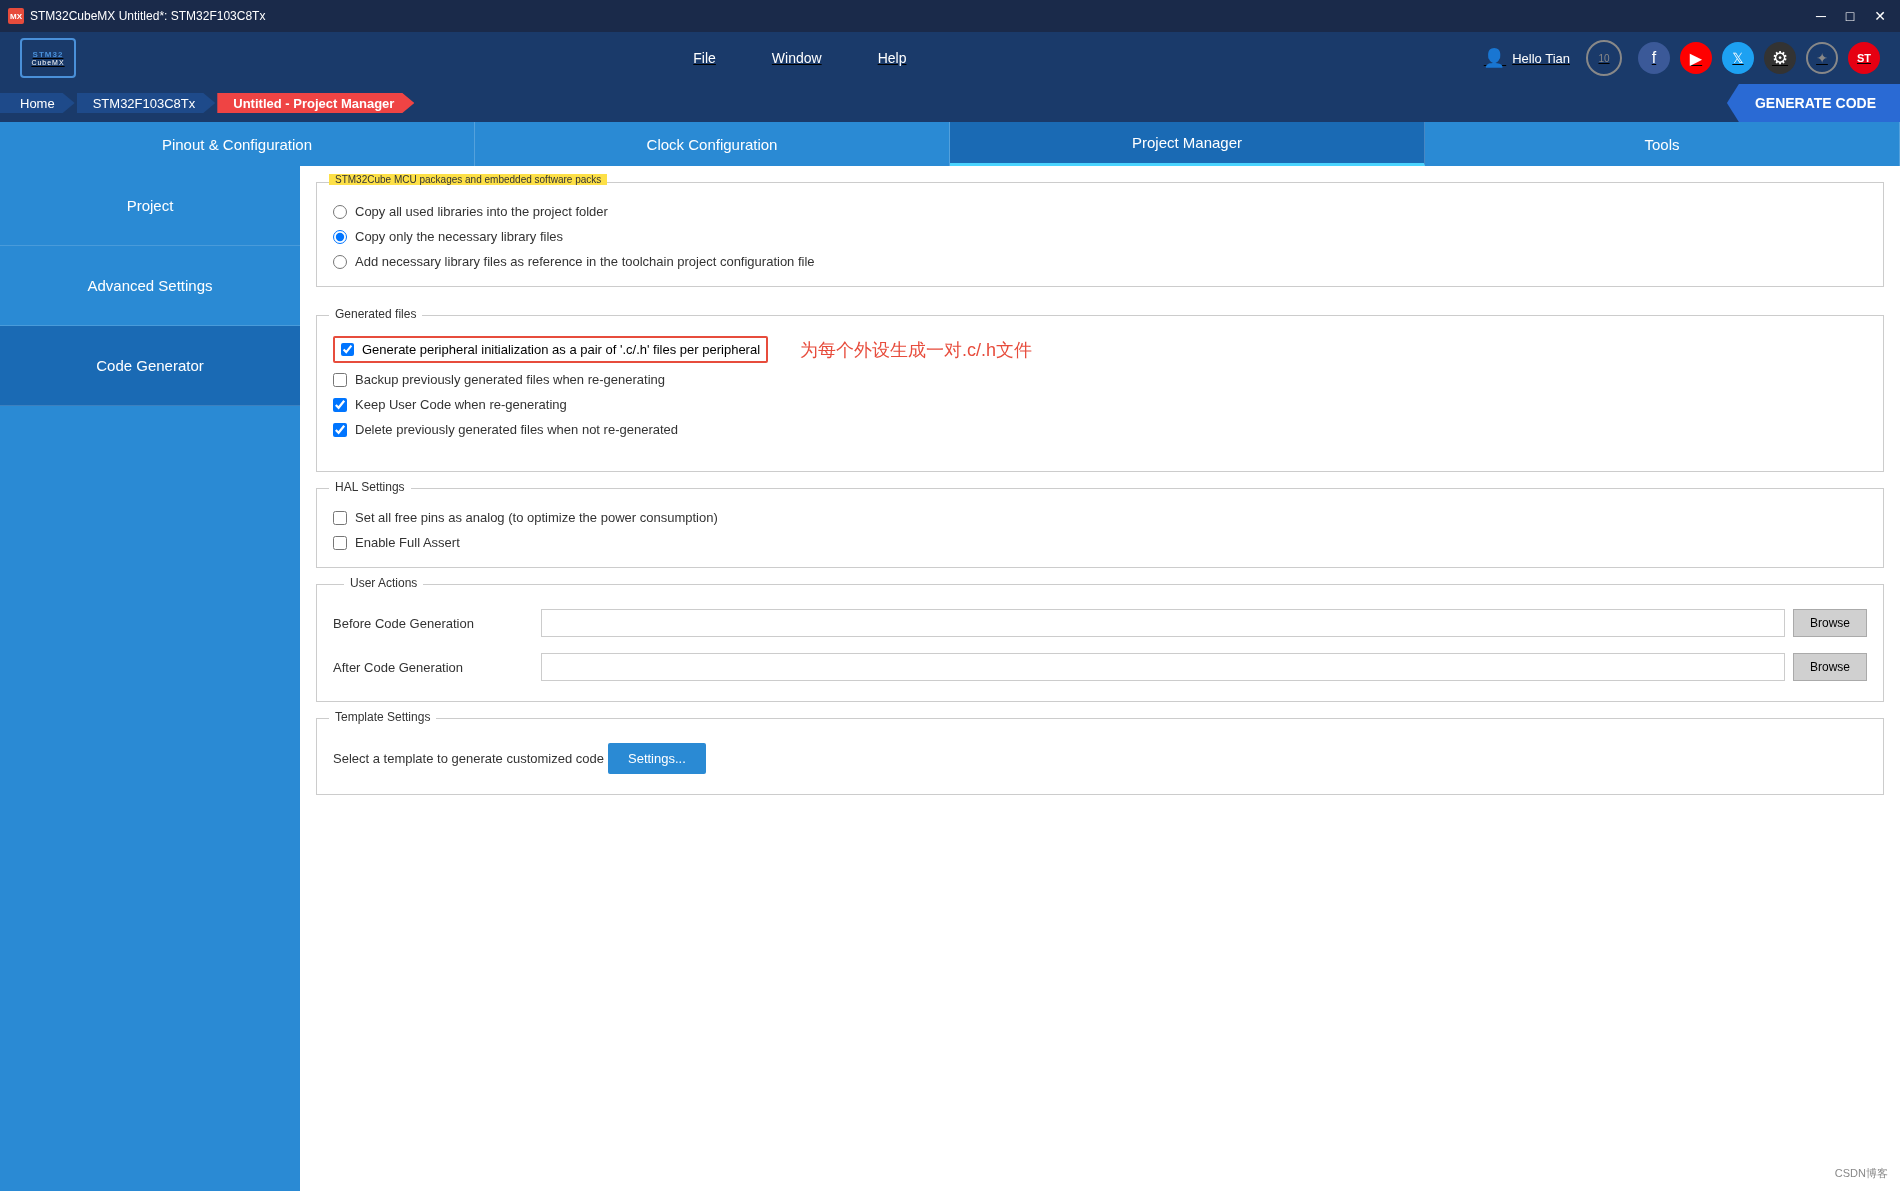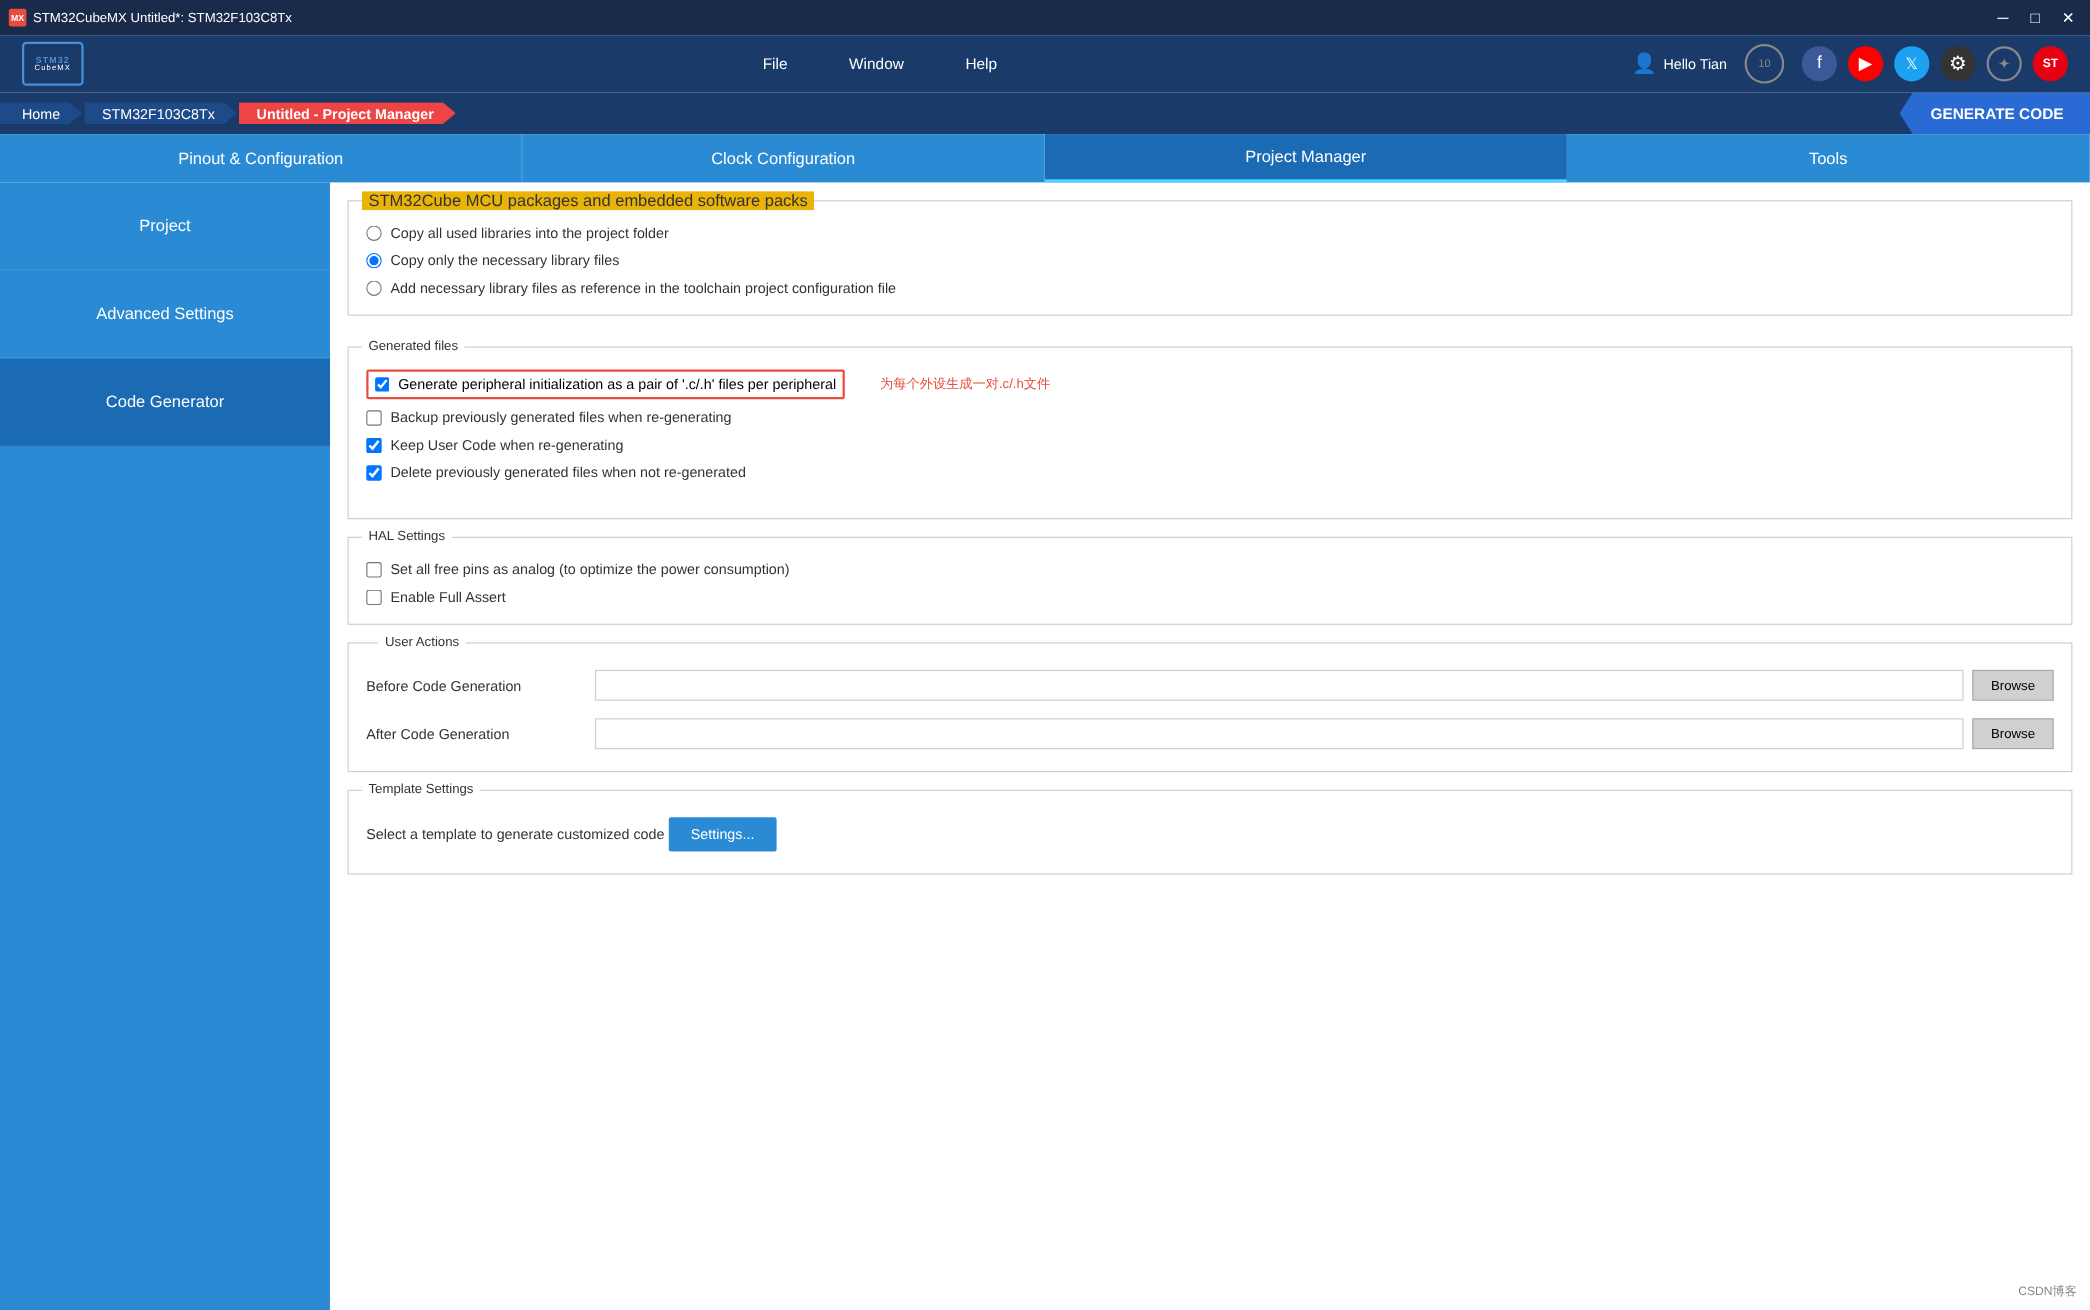--- a/index.html
+++ b/index.html
@@ -21,20 +21,21 @@
     .title-bar-btn { color: white; background: none; border: none; cursor: pointer; font-size: 14px; padding: 2px 6px; }
 
     
     .menu-bar {
       background: #1a3a6a;
       height: 52px;
       display: flex;
       align-items: center;
       padding: 0 20px;
       gap: 4px;
+      text-decoration: underline;
     }
     .menu-logo { display: flex; align-items: center; margin-right: 40px; }
     .logo-box { width: 56px; height: 40px; background: #1a3a6a; border: 2px solid #4a90d9; border-radius: 4px; display: flex; flex-direction: column; align-items: center; justify-content: center; }
     .logo-stm32 { font-size: 8px; color: #4a90d9; font-weight: bold; letter-spacing: 1px; }
     .logo-cubemx { font-size: 7px; color: white; letter-spacing: 1px; }
     .menu-items { display: flex; gap: 40px; flex: 1; justify-content: center; }
     .menu-item { color: white; font-size: 14px; cursor: pointer; padding: 4px 8px; }
     .menu-right { display: flex; align-items: center; gap: 16px; }
     .user-info { display: flex; align-items: center; gap: 6px; color: white; font-size: 13px; }
     .user-icon { font-size: 18px; }
@@ -201,21 +202,21 @@
       border: none;
       padding: 8px 20px;
       font-size: 13px;
       cursor: pointer;
       border-radius: 2px;
     }
 
     
     .annotation-text {
       color: #e74c3c;
-      font-size: 12px;
+      font-size: 18px;
       margin-left: 24px;
     }
 
     .content-scroll {
       padding-bottom: 20px;
     }
 
     
     .csdn-watermark {
       position: fixed;
@@ -305,21 +306,21 @@
     </div>
     <div class="sidebar-item active">
       <span>Code Generator</span>
     </div>
   </div>
 
   <div class="content-area">
     <div class="content-scroll">
 
       <div style="margin: 16px 16px 0 16px; position: relative; border: 1px solid #ccc; padding: 16px 16px 12px 16px;">
-        <div style="position: absolute; top: -9px; left: 12px; background: #eab308; padding: 0 6px; font-size: 15px; color: #333;">STM32Cube MCU packages and embedded software packs</div>
+        <div style="position: absolute; top: -9px; left: 12px; background: #fde047; padding: 0 6px; font-size: 10px; color: #333;">STM32Cube MCU packages and embedded software packs</div>
         <div class="option-row">
           <input type="radio" name="mcuOption" style="">
           <label>Copy all used libraries into the project folder</label>
         </div>
         <div class="option-row">
           <input type="radio" name="mcuOption" checked="" style="">
           <label>Copy only the necessary library files</label>
         </div>
         <div class="option-row">
           <input type="radio" name="mcuOption" style="">

